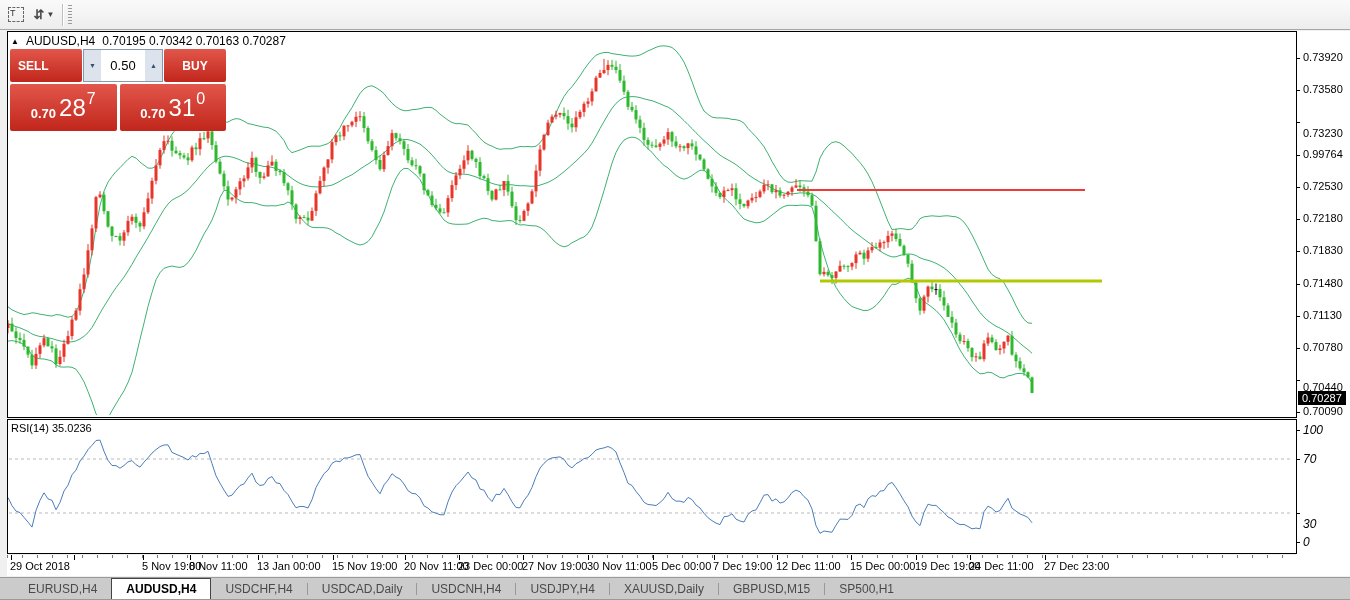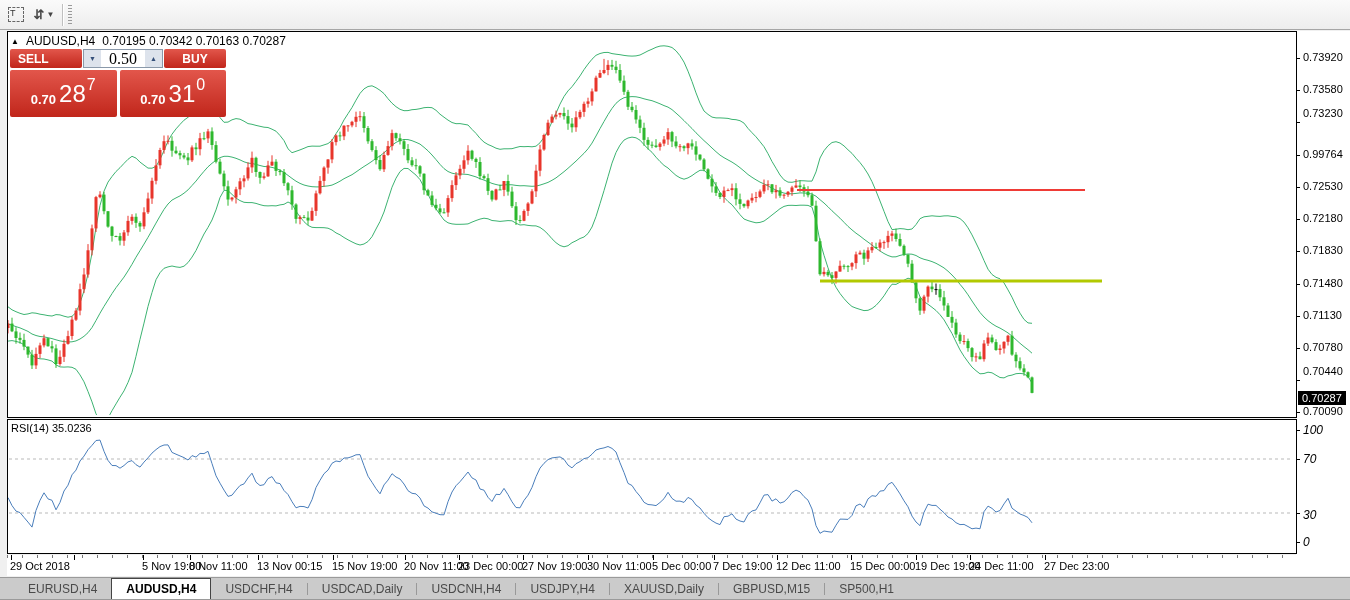--- a/index.html
+++ b/index.html
@@ -25,31 +25,31 @@
   
   #axis-bg{position:absolute;left:1296px;top:31px;width:54px;height:544px;background:#fff;}
   #chart-pane{position:absolute;left:7px;top:31px;width:1288px;height:385px;
     background:#fff;border:1px solid #000;}
   #chart-svg{position:absolute;left:0;top:0;}
   #chart-header{position:absolute;left:3px;top:2px;font-size:12px;color:#000;
     display:flex;align-items:center;gap:7px;white-space:nowrap;}
   #chart-header .tri{font-size:8px;}
   
   #trade-panel{position:absolute;left:2px;top:17px;width:216px;}
-  #tp-row1{display:flex;height:19px;}
+  #tp-row1{display:flex;height:33px;}
   .redgrad{background:linear-gradient(#e2564b,#c1261b);color:#fff;}
   #sell-btn{width:64px;border-radius:2px;font-size:12px;font-weight:bold;
     display:flex;align-items:center;padding-left:8px;}
   #buy-btn{width:62px;border-radius:2px;font-size:12px;font-weight:bold;
     display:flex;align-items:center;justify-content:center;margin-left:1px;}
   #vol-group{display:flex;flex:1;border:1px solid #8a99aa;background:#fff;margin-left:1px;}
   .spin{width:17px;background:#dde3ec;color:#35507a;font-size:7px;display:flex;
     align-items:center;justify-content:center;}
-  #vol-input{flex:1;border:none;outline:none;text-align:center;font-size:16px;
-    font-family:Liberation Serif, serif;width:40px;padding:0;}
+  #vol-input{flex:1;border:none;outline:none;text-align:center;font-size:13px;
+    font-family:Liberation Sans, sans-serif;width:40px;padding:0;}
   #tp-row2{display:flex;height:47px;margin-top:2px;}
   .bigpx{flex:1;border-radius:2px;display:flex;align-items:center;justify-content:center;}
   .bigpx+.bigpx{margin-left:3px;}
   .pp-small{font-size:13px;font-weight:bold;margin-right:3px;transform:translateY(6px);}
   .pp-big{font-size:24px;line-height:40px;font-weight:400;}
   .pp-sup{font-size:16px;transform:translateY(-9px);margin-left:1px;}
   
   #price-axis{position:absolute;left:1296px;top:31px;width:54px;height:386px;font-size:11px;color:#000;}
   .ptick{position:absolute;left:0;width:4px;height:1px;background:#000;}
   .plabel{position:absolute;left:7px;white-space:nowrap;}
@@ -658,74 +658,74 @@
   </div>
 </div>
 
 <div id="price-axis">
   <div id="cur-price-box">0.70287</div>
 <div class="ptick" style="top: 27px;"></div>
     <div class="plabel" style="top: 20px;">0.73920</div>
     <div class="ptick" style="top: 59px;"></div>
     <div class="plabel" style="top: 52px;">0.73580</div>
     <div class="ptick" style="top: 91px;"></div>
-    <div class="plabel" style="top: 76px;">0.73230</div>
+    <div class="plabel" style="top: 96px;">0.73230</div>
     <div class="ptick" style="top: 124px;"></div>
     <div class="plabel" style="top: 117px;">0.99764</div>
     <div class="ptick" style="top: 156px;"></div>
     <div class="plabel" style="top: 149px;">0.72530</div>
     <div class="ptick" style="top: 188px;"></div>
     <div class="plabel" style="top: 181px;">0.72180</div>
     <div class="ptick" style="top: 220px;"></div>
     <div class="plabel" style="top: 213px;">0.71830</div>
     <div class="ptick" style="top: 253px;"></div>
     <div class="plabel" style="top: 246px;">0.71480</div>
     <div class="ptick" style="top: 285px;"></div>
     <div class="plabel" style="top: 278px;">0.71130</div>
     <div class="ptick" style="top: 317px;"></div>
     <div class="plabel" style="top: 310px;">0.70780</div>
     <div class="ptick" style="top: 349px;"></div>
-    <div class="plabel" style="top: 334px;">0.70440</div>
+    <div class="plabel" style="top: 350px;">0.70440</div>
     <div class="ptick" style="top: 381px;"></div>
     <div class="plabel" style="top: 374px;">0.70090</div>
   </div>
 
 <div id="rsi-pane">
   <svg id="rsi-svg" width="1286" height="131" viewBox="0 0 1286 131">
       <line x1="1" y1="39.0" x2="1285" y2="39.0" stroke="#b9b9b9" stroke-width="1" stroke-dasharray="3,3"></line>
       <line x1="1" y1="93.0" x2="1285" y2="93.0" stroke="#b9b9b9" stroke-width="1" stroke-dasharray="3,3"></line>
       <polyline points="0,77.6 4,85.6 8,91.1 12,92.6 16,97.4 20,102.1 24,107.1 28,90.4 32,80.3 36,72.8 40,78.9 44,80.3 48,89.8 52,82.4 56,71.0 60,65.2 64,54.8 68,50.1 72,41.0 76,36.1 80,29.7 84,25.3 88,20.5 92,20.1 96,31.3 100,40.4 104,45.5 108,45.6 112,48.2 116,45.5 120,41.9 124,40.6 128,44.7 132,47.1 136,42.1 140,37.8 144,33.1 148,29.6 152,26.6 156,25.0 160,24.9 164,32.4 168,34.2 172,35.9 176,37.6 180,40.0 184,35.6 188,37.1 192,33.4 196,33.6 200,31.3 204,43.6 208,55.8 212,63.2 216,70.1 220,76.4 224,75.2 228,70.1 232,65.5 236,63.9 240,57.9 244,53.2 248,62.2 252,65.5 256,64.7 260,58.6 264,56.6 268,62.8 272,63.6 276,70.5 280,74.5 284,81.7 288,87.8 292,86.4 296,86.6 300,88.0 304,79.7 308,67.5 312,60.3 316,53.7 320,50.1 324,43.3 328,41.0 332,41.7 336,38.0 340,37.9 344,36.6 348,34.8 352,34.6 356,45.7 360,56.2 364,62.3 368,68.6 372,73.8 376,64.9 380,60.1 384,53.7 388,57.0 392,59.0 396,64.0 400,70.7 404,73.3 408,73.9 412,78.0 416,85.9 420,88.1 424,91.9 428,93.2 432,94.7 436,94.8 440,81.7 444,72.0 448,65.7 452,61.7 456,56.9 460,52.0 464,57.9 468,60.0 472,69.0 476,70.2 480,77.3 484,81.5 488,74.3 492,74.6 496,68.4 500,74.6 504,81.8 508,87.5 512,87.8 516,80.4 520,75.2 524,67.4 528,56.7 532,48.1 536,43.3 540,39.6 544,37.9 548,37.4 552,36.9 556,39.3 560,45.1 564,47.9 568,43.7 572,41.6 576,38.6 580,37.7 584,34.2 588,30.0 592,28.7 596,27.9 600,26.5 604,28.4 608,32.0 612,42.8 616,52.5 620,63.4 624,65.5 628,71.5 632,76.2 636,82.3 640,84.5 644,84.9 648,85.6 652,82.5 656,78.7 660,72.3 664,78.4 668,81.2 672,81.1 676,82.4 680,77.4 684,79.6 688,85.0 692,88.0 696,93.3 700,97.7 704,100.7 708,103.1 712,104.6 716,96.7 720,96.2 724,93.8 728,99.1 732,101.0 736,102.0 740,94.4 744,91.0 748,89.9 752,82.8 756,75.1 760,74.6 764,81.1 768,78.8 772,83.1 776,81.8 780,77.9 784,72.5 788,70.1 792,71.9 796,76.6 800,80.2 804,89.0 808,105.7 812,113.3 816,111.0 820,111.7 824,112.2 828,105.2 832,99.1 836,99.2 840,99.4 844,95.4 848,85.8 852,84.0 856,87.5 860,78.9 864,75.7 868,76.3 872,71.1 876,70.6 880,64.5 884,62.3 888,67.8 892,73.9 896,80.8 900,86.8 904,96.1 908,102.0 912,105.6 916,92.3 920,84.2 924,85.4 928,85.4 932,89.2 936,92.7 940,97.0 944,99.0 948,102.7 952,104.6 956,104.4 960,106.5 964,108.8 968,108.1 972,108.8 976,91.7 980,86.1 984,88.4 988,92.0 992,90.5 996,83.9 1000,78.3 1004,88.2 1008,91.1 1012,94.0 1016,95.5 1020,97.5 1024,102.8" fill="none" stroke="#4a7ebb" stroke-width="1"></polyline>
     </svg>
   <div id="rsi-label">
     <span>RSI(14)</span> <span>35.0236</span>
   </div>
 </div>
 <div id="rsi-axis">
     <div class="rtick" style="top: 11px;"></div>
     <div class="rlabel" style="top: 4px;">100</div>
     <div class="rtick" style="top: 40px;"></div>
     <div class="rlabel" style="top: 33px;">70</div>
     <div class="rtick" style="top: 94px;"></div>
-    <div class="rlabel" style="top: 89px;">30</div>
+    <div class="rlabel" style="top: 98px;">30</div>
     <div class="rtick" style="top: 123px;"></div>
     <div class="rlabel" style="top: 116px;">0</div>
   </div>
 
 <div id="time-axis">
   <div id="minor-ticks"></div>
 <div class="ttick" style="left: 4px;"></div>
     <div class="tlabel" style="left: 3px;">29 Oct 2018</div>
     <div class="ttick" style="left: 67px;"></div>
     <div class="tlabel" style="left: 66px; margin-top: 28px;">1 Nov 00:00</div>
     <div class="ttick" style="left: 136px;"></div>
     <div class="tlabel" style="left: 135px;">5 Nov 19:00</div>
     <div class="ttick" style="left: 183px;"></div>
     <div class="tlabel" style="left: 182px;">8 Nov 11:00</div>
     <div class="ttick" style="left: 251px;"></div>
-    <div class="tlabel" style="left: 250px;">13 Nov 00:15</div>
+    <div class="tlabel" style="left: 250px;">13 Jan 00:00</div>
     <div class="ttick" style="left: 326px;"></div>
     <div class="tlabel" style="left: 325px;">15 Nov 19:00</div>
     <div class="ttick" style="left: 398px;"></div>
     <div class="tlabel" style="left: 397px;">20 Nov 11:00</div>
     <div class="ttick" style="left: 452px;"></div>
     <div class="tlabel" style="left: 451px;">23 Dec 00:00</div>
     <div class="ttick" style="left: 516px;"></div>
     <div class="tlabel" style="left: 515px;">27 Nov 19:00</div>
     <div class="ttick" style="left: 581px;"></div>
     <div class="tlabel" style="left: 580px;">30 Nov 11:00</div>

